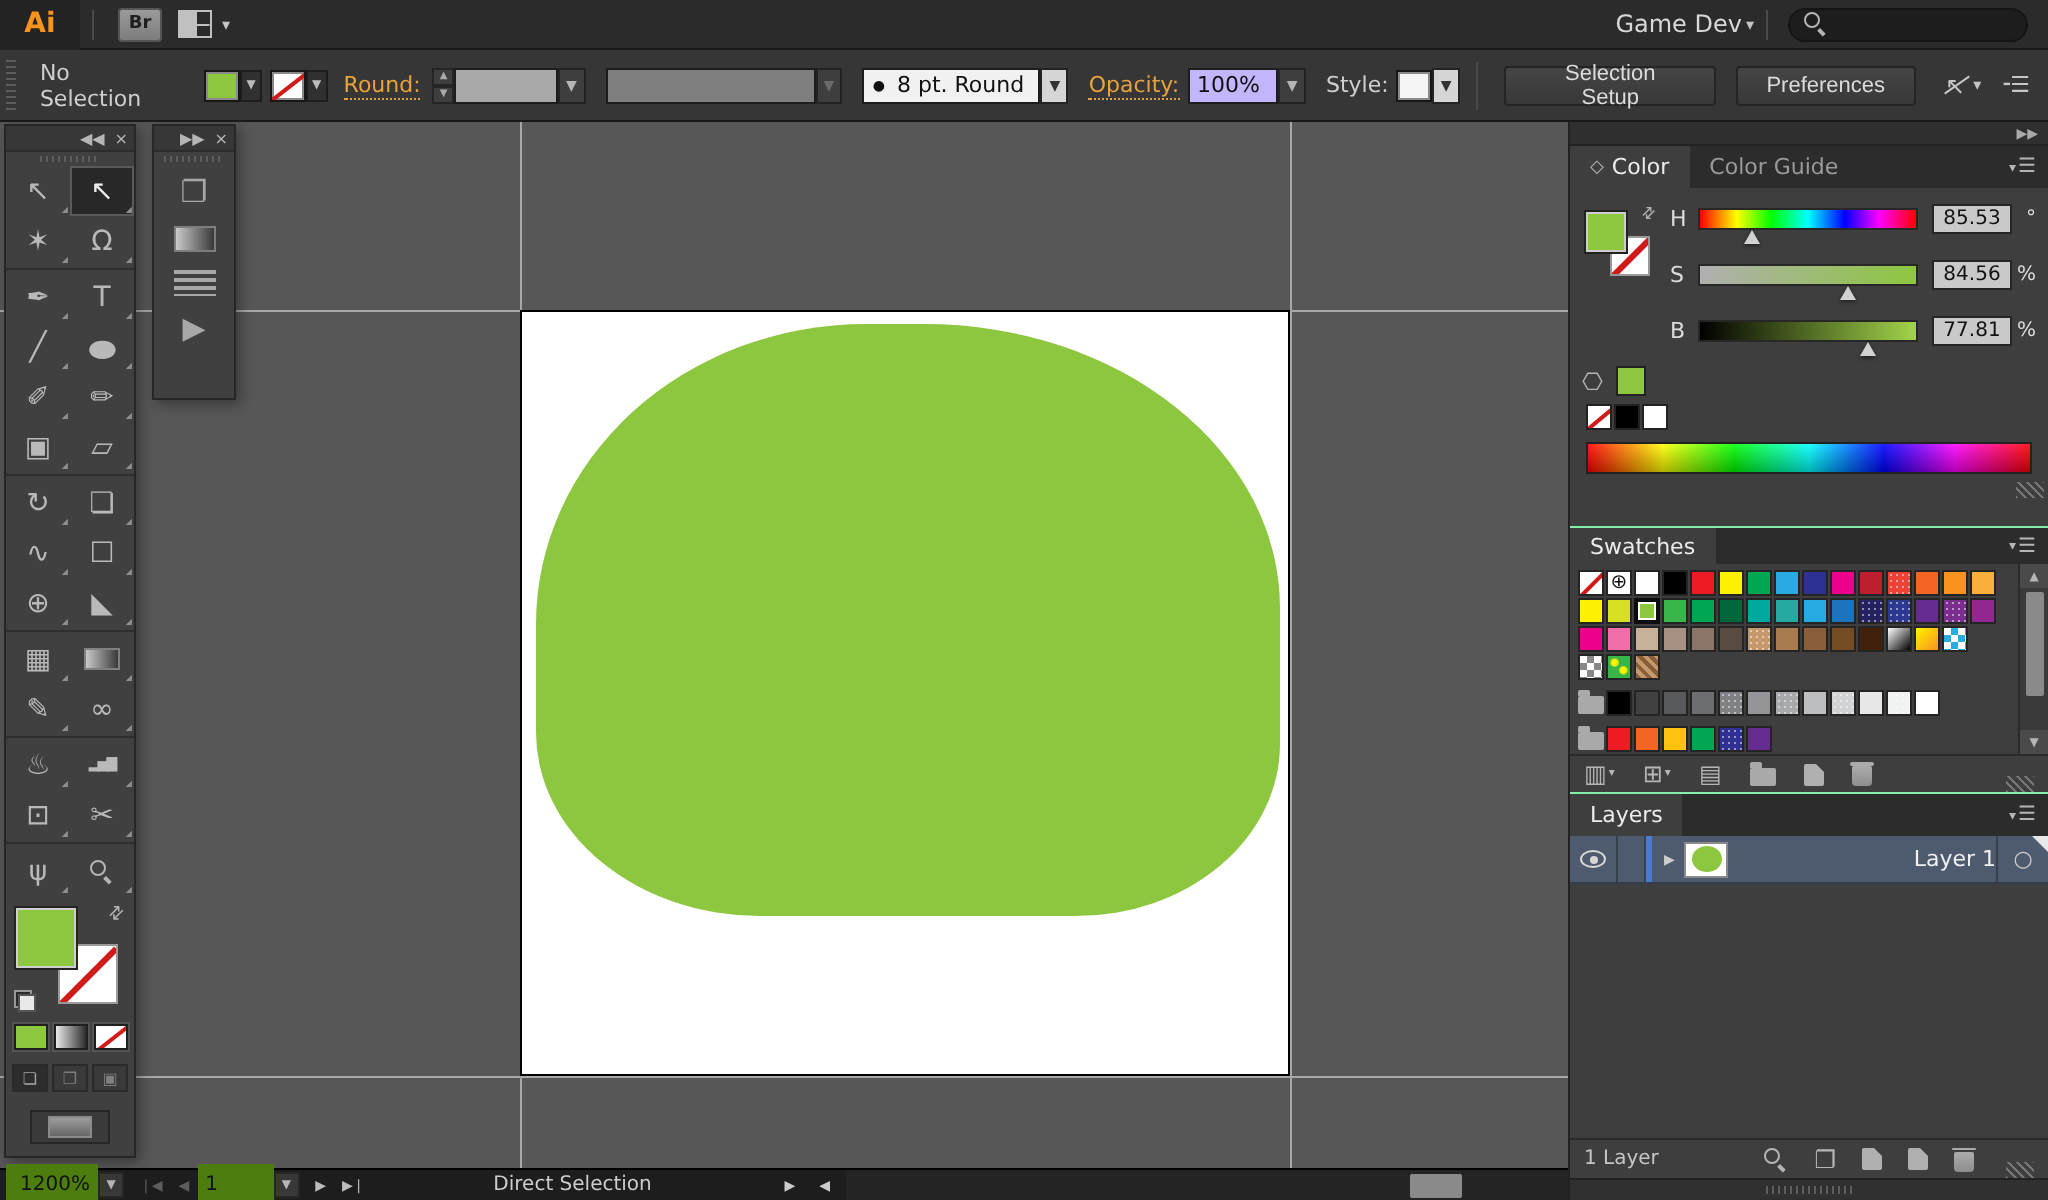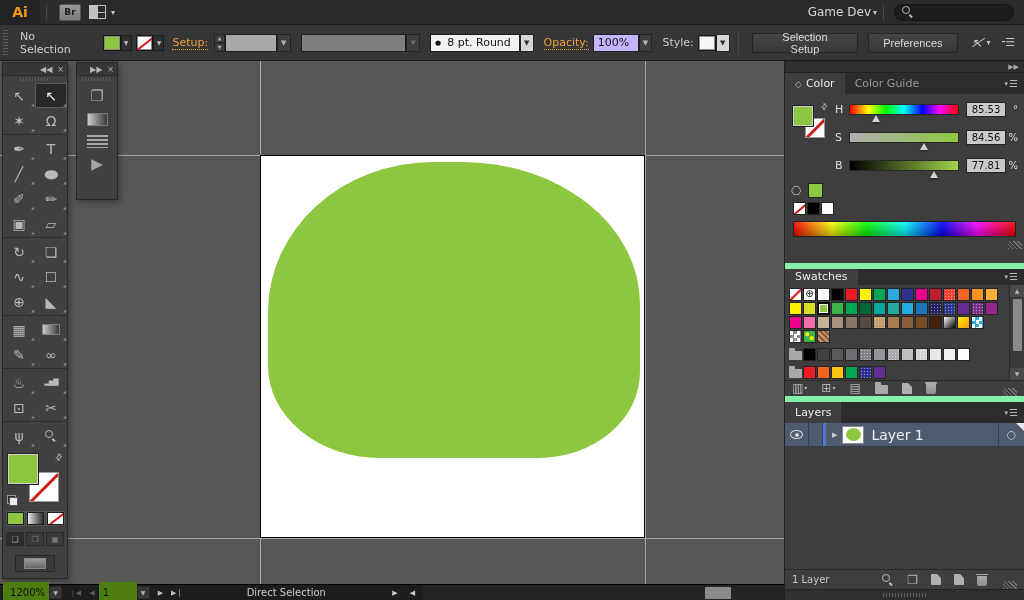--- a/index.html
+++ b/index.html
@@ -128,21 +128,21 @@
   #dock{position:absolute;left:784px;top:61px;width:240px;height:539px;background:#3e3e3e;border-left:1px solid #222;
         display:flex;flex-direction:column;z-index:7;}
   .dock-strip{height:12px;background:#2f2f2f;border-bottom:1px solid #222;display:flex;align-items:center;
               justify-content:flex-end;padding-right:5px;color:#aaa;font-size:7px;}
   .tabbar{height:21px;background:#2c2c2c;display:flex;align-items:stretch;}
   .tab{padding:0 10px;display:flex;align-items:center;gap:4px;font-size:11px;color:#9a9a9a;}
   .tab.active{background:#3e3e3e;color:#ececec;}
   .tab .dia{font-size:9px;color:#bbb;}
   .pmenu{margin-left:auto;display:flex;align-items:center;padding-right:6px;color:#b5b5b5;gap:1px;}
   .pmenu .c{font-size:7px;} .pmenu .l{font-size:10px;}
-  .panel{background:#3e3e3e;border-top:6px solid #86efac;display:flex;flex-direction:column;}
+  .panel{background:#3e3e3e;border-top:1px solid #86efac;display:flex;flex-direction:column;}
   #p-color{height:190px;border-top:none;}
   .color-body{display:flex;padding:8px 6px 2px 6px;}
   .cb-left{width:44px;position:relative;height:96px;}
   .cfs-stroke{position:absolute;left:14px;top:16px;width:20px;height:20px;background:#fff;border:1px solid #999;overflow:hidden;}
   .cfs-stroke::after{content:"";position:absolute;left:-5px;right:-5px;top:50%;height:3px;background:#d11a1a;transform:rotate(-45deg);}
   .cfs-fill{position:absolute;left:2px;top:4px;width:20px;height:20px;border:1px solid #ccc;outline:1px solid #222;}
   .cfs-swap{position:absolute;left:30px;top:0;color:#b5b5b5;font-size:8px;transform:rotate(-45deg);}
   .cube-row{position:absolute;left:0;bottom:0;display:flex;align-items:center;gap:7px;}
   .cube{color:#b5b5b5;font-size:12px;}
   .cube-sw{width:15px;height:15px;border:1px solid #222;}
@@ -204,21 +204,21 @@
   .lr-cell{height:100%;display:flex;align-items:center;justify-content:center;border-right:1px solid rgba(0,0,0,.28);}
   .lr-eye{width:24px;}
   .lr-lock{width:14px;}
   .i-eye{width:13px;height:9px;position:relative;display:inline-block;}
   .i-eye::before{content:"";position:absolute;inset:0;border:1px solid #d8d8d8;border-radius:50%;}
   .i-eye::after{content:"";position:absolute;left:4.5px;top:2.5px;width:4px;height:4px;background:#d8d8d8;border-radius:50%;}
   .lr-accent{width:3px;height:100%;background:#4a7bd0;}
   .lr-exp{color:#ccc;font-size:7px;margin:0 5px 0 6px;}
   .lr-thumb{width:22px;height:18px;background:#fff;border:1px solid #8a8a8a;display:flex;align-items:center;justify-content:center;}
   .lr-dot{width:15px;height:13px;border-radius:50%;}
-  .lr-name{flex:1;margin-left:7px;color:#f0f0f0;font-size:14px;}
+  .lr-name{flex:1;margin-left:7px;color:#f0f0f0;font-size:11px;text-align:right;}
   .lr-target{width:26px;height:100%;display:flex;align-items:center;justify-content:center;color:#ccc;font-size:11px;
              border-left:1px solid rgba(0,0,0,.28);}
   .lr-corner{position:absolute;right:0;top:0;width:0;height:0;border-style:solid;border-width:0 8px 8px 0;
              border-color:transparent #e8e8e8 transparent transparent;}
   .layers-empty{flex:1;}
   .dock-foot{height:11px;background:#303030;border-top:1px solid #222;display:flex;align-items:center;justify-content:center;}
   .dock-foot i{width:44px;height:4px;background:repeating-linear-gradient(to right,#5e5e5e 0 1px,transparent 1px 3px);}
 </style>
 </head>
 <body>
@@ -240,21 +240,21 @@
     </div>
   </div>
 
   <div id="controlbar">
     <div class="grip-v"></div>
     <span class="ctl-label" style="margin-right:14px;">No Selection</span>
     <span class="swatch-sm" style="background: rgb(141, 198, 63);"></span>
     <span class="mini-caret">▼</span>
     <span class="swatch-sm sw-nonefill"></span>
     <span class="mini-caret">▼</span>
-    <span class="ctl-link">Setup:</span>
+    <span class="ctl-link">Round:</span>
     <span class="stepper">
         <span>▲</span>
         <span>▼</span>
       </span>
     <span class="field f-gray" style="width:52px;"></span>
     <span class="drop-caret">▼</span>
     <span class="field f-disabled" style="width:106px;margin-left:10px;"></span>
     <span class="drop-caret dis">▼</span>
     <span class="field f-white" style="width:90px;margin-left:10px;gap:6px;">
       <span style="font-size:7px;">●</span>

